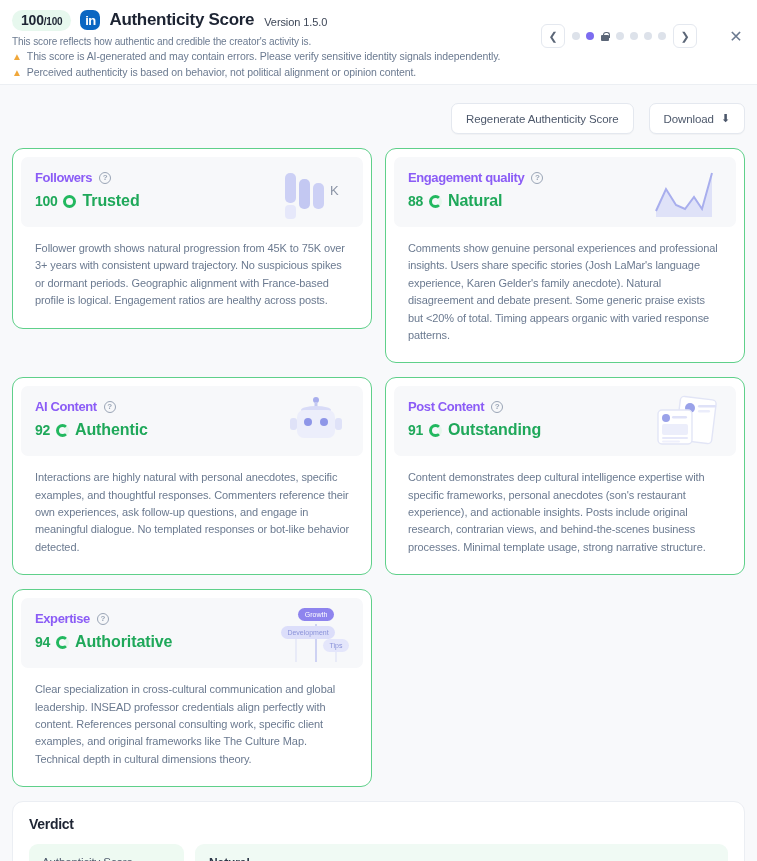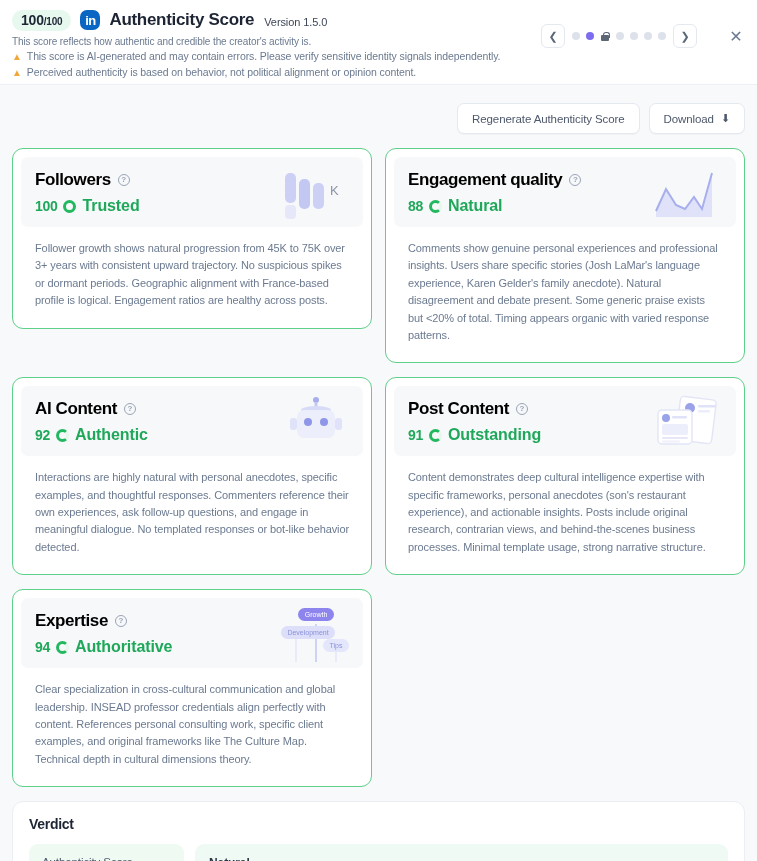--- a/index.html
+++ b/index.html
@@ -147,21 +147,21 @@
     position: absolute;
     top: 84px; left: 0;
     width: 757px; height: 777px;
     background: #f8f9fb;
     border-top: 1px solid #eceff3;
     padding: 0 12px;
   }
   .actions {
     display: flex;
     justify-content: flex-end;
-    gap: 9px;
+    gap: 15px;
     padding: 18px 0 14px 0;
   }
   .btn {
     background: #fff;
     border: 1px solid #e4e8ef;
     border-radius: 7px;
     padding: 8px 14px;
     font-size: 11.5px;
     color: #4d586b;
     letter-spacing: -0.1px;
@@ -191,23 +191,23 @@
     border-radius: 7px;
     padding: 13px 14px 11px 14px;
     position: relative;
     min-height: 70px;
     overflow: hidden;
   }
   .card-title-row {
     display: flex; align-items: center; gap: 7px;
   }
   .card-title {
-    font-size: 17px;
-    font-weight: bold;
-    color: #000000;
+    font-size: 13px;
+    font-weight: bold;
+    color: #8b5cf6;
     letter-spacing: -0.4px;
   }
   .help-ico {
     width: 12px; height: 12px;
     border: 1.2px solid #9aa5b6;
     border-radius: 50%;
     color: #9aa5b6;
     font-size: 8px;
     line-height: 10px;
     text-align: center;

